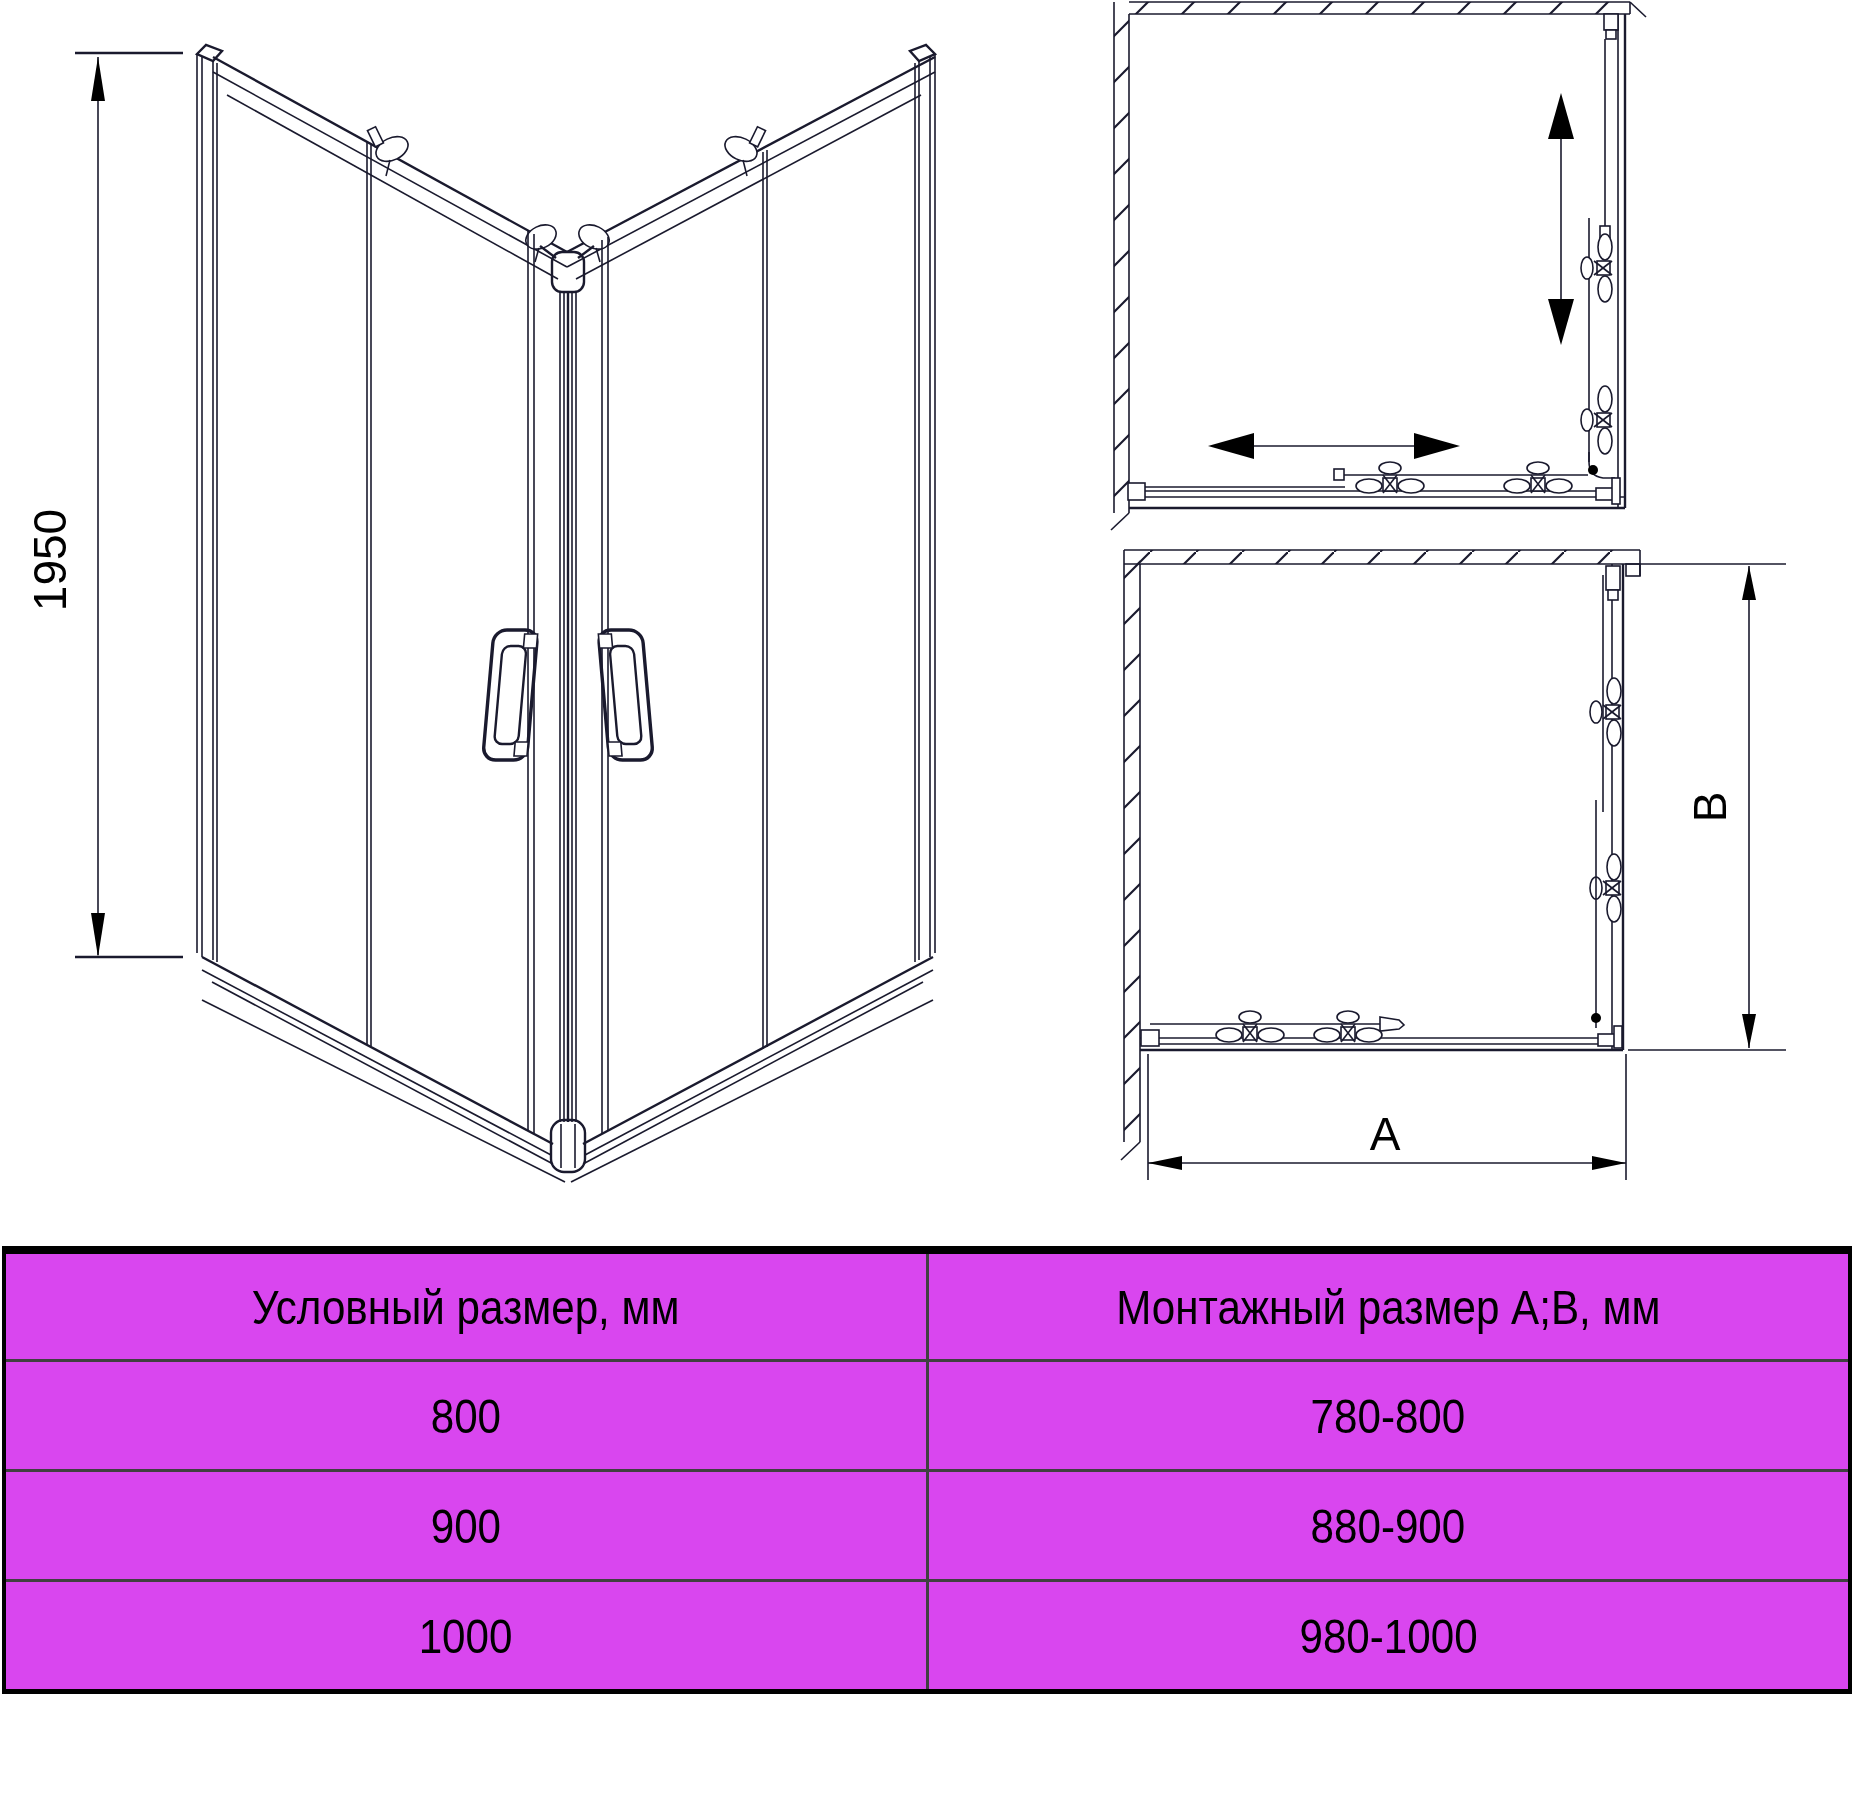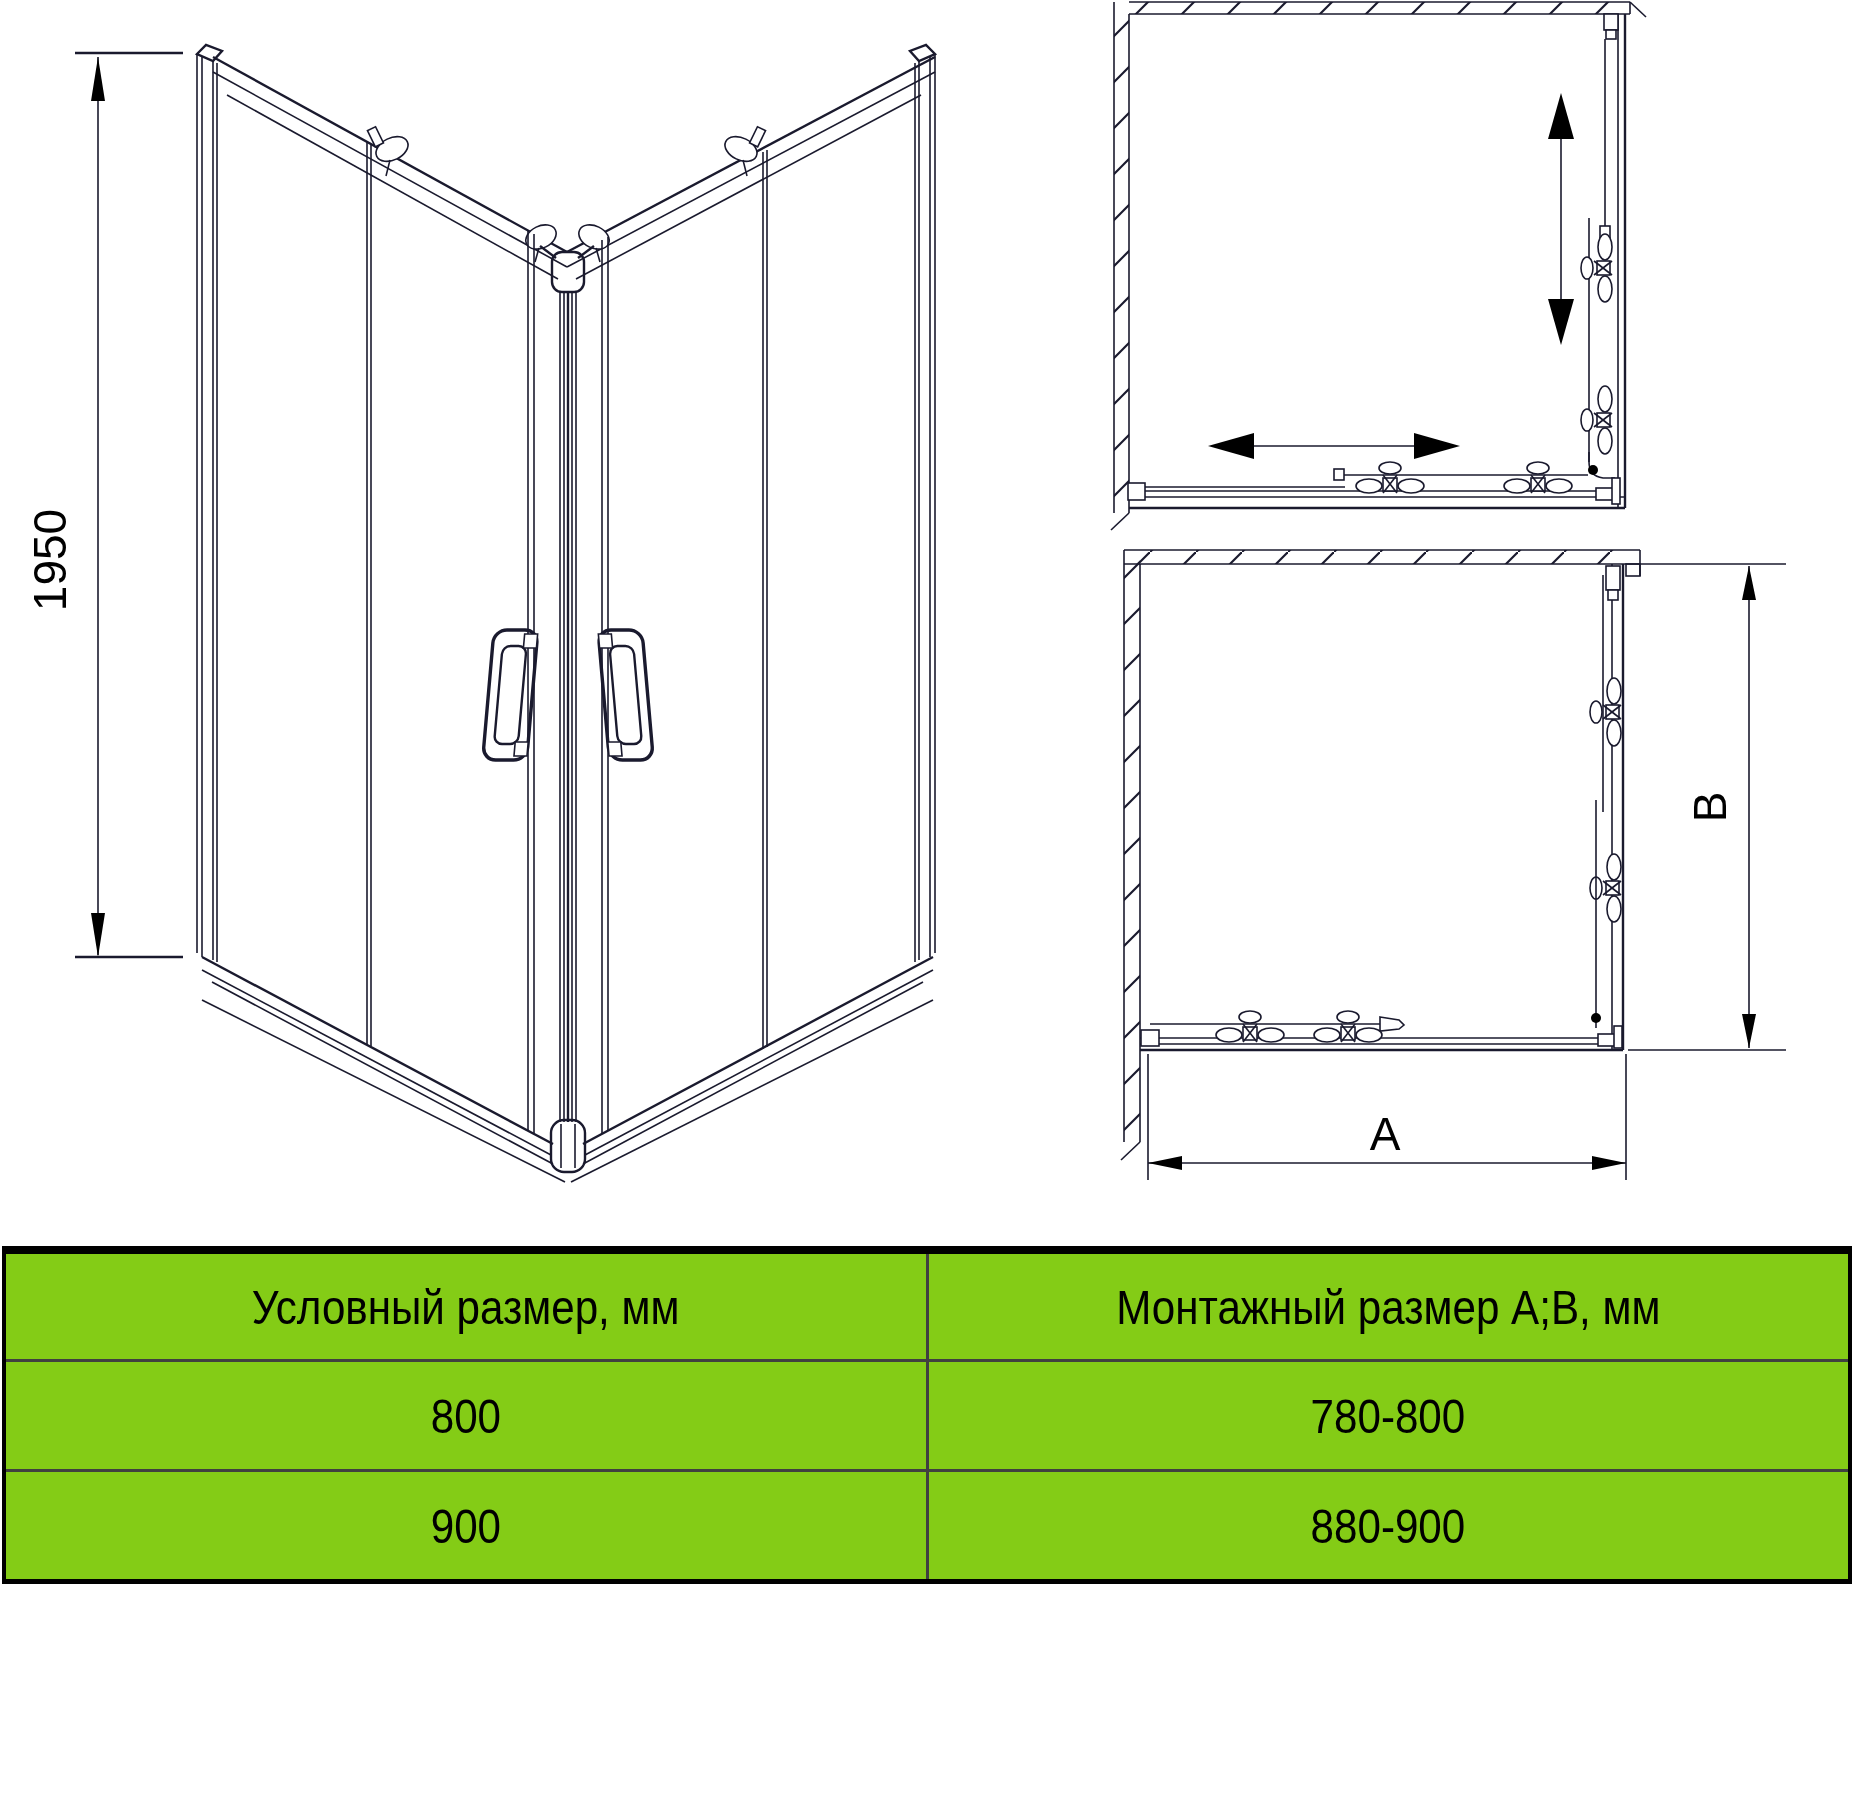--- a/index.html
+++ b/index.html
@@ -8,21 +8,21 @@
   svg{position:absolute;left:0;top:0;}
   .drawline{stroke:#1a1a2e;fill:none;}
   .thin{stroke-width:1.6;}
   .med{stroke-width:2.4;}
   .thick{stroke-width:3.4;}
   .blackfill{fill:#000;stroke:none;}
   .dimtext{font-family:"Liberation Sans",sans-serif;font-size:46px;fill:#000;}
   .hwfill{fill:#fff;stroke:#1a1a2e;stroke-width:1.6;}
   
   .size-table-wrap{position:absolute;left:2px;top:1246px;width:1850px;}
-  table.size-table{border-collapse:collapse;width:100%;table-layout:fixed;background:#84cc16;}
+  table.size-table{border-collapse:collapse;width:100%;table-layout:fixed;background:#d946ef;}
   table.size-table td,table.size-table th{border:3px solid #404040;text-align:center;vertical-align:middle;
       font-weight:normal;font-size:49px;color:#000;padding:0;}
   table.size-table tr.hdr th{height:105px;border-top:8px solid #000;}
   table.size-table tr.datarow td{height:107px;}
   table.size-table th:first-child,table.size-table td:first-child{border-left:4px solid #000;}
   table.size-table th:last-child,table.size-table td:last-child{border-right:4px solid #000;}
   table.size-table tr:last-child td{border-bottom:5px solid #000;}
   .cond{display:inline-block;transform:scaleX(0.86);transform-origin:center;white-space:nowrap;}
 </style>
 </head>
@@ -260,17 +260,25 @@
         </td>
       </tr>
       <tr class="datarow">
         <td>
           <span class="cond">900</span>
         </td>
         <td>
           <span class="cond">880-900</span>
         </td>
       </tr>
+      <tr class="datarow">
+        <td>
+          <span class="cond">1000</span>
+        </td>
+        <td>
+          <span class="cond">980-1000</span>
+        </td>
+      </tr>
     </tbody>
   </table>
 </div>
 
 </div>
 
 </body></html>

